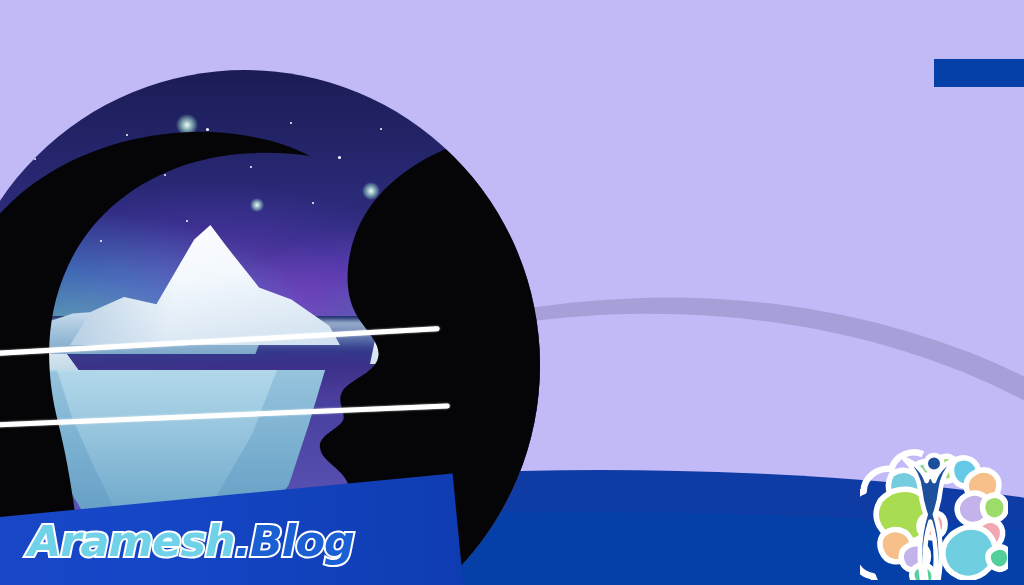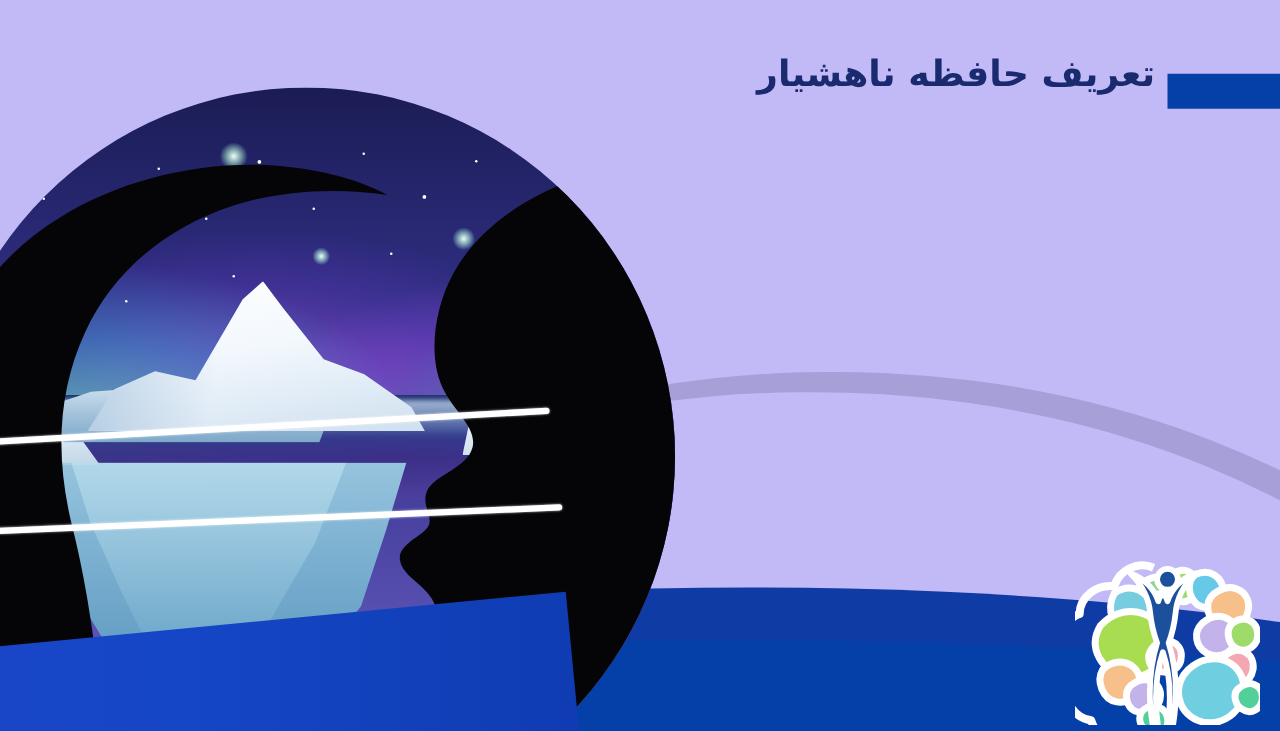--- a/index.html
+++ b/index.html
@@ -226,24 +226,26 @@
                C 182 112 140 148 118 196
                C 96 244 94 296 108 352
                C 126 424 136 516 134 610 Z" fill="#050508"></path>
     </svg>
 
     <div class="line line-1"></div>
     <div class="line line-2"></div>
   </div>
 
   <div class="title-accent"></div>
-  <div class="page-title">تعریف حافظه ناهشیار</div>
 
 
   <div class="logo-band"></div>
+  <div class="brand">
+    <span class="b1">Aramesh</span><span class="b2">.Blog</span>
+  </div>
 
   <div class="mark">
     <svg viewBox="0 0 160 160">
       <g stroke="#ffffff" stroke-width="7" stroke-linejoin="round">
 
         <path d="M68 24 c-14 -6 -30 2 -34 16 c-16 -2 -30 10 -30 24 c-12 4 -18 18 -12 30 c-10 8 -10 24 2 32 c-4 14 6 28 20 30 c4 14 20 22 34 16 c8 10 24 10 32 0" fill="none"></path>
       </g>
 
       <g stroke="#ffffff" stroke-width="6">
         <path d="M56 40 c10 -12 26 -10 30 2 c4 12 -6 20 -16 18 c-8 -2 -12 -10 -14 -20z" fill="#8bd68f"></path>

